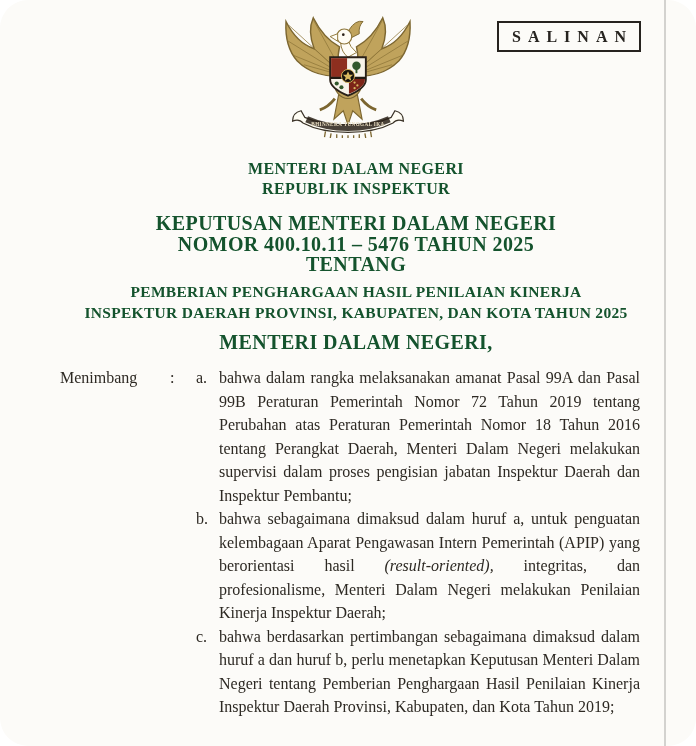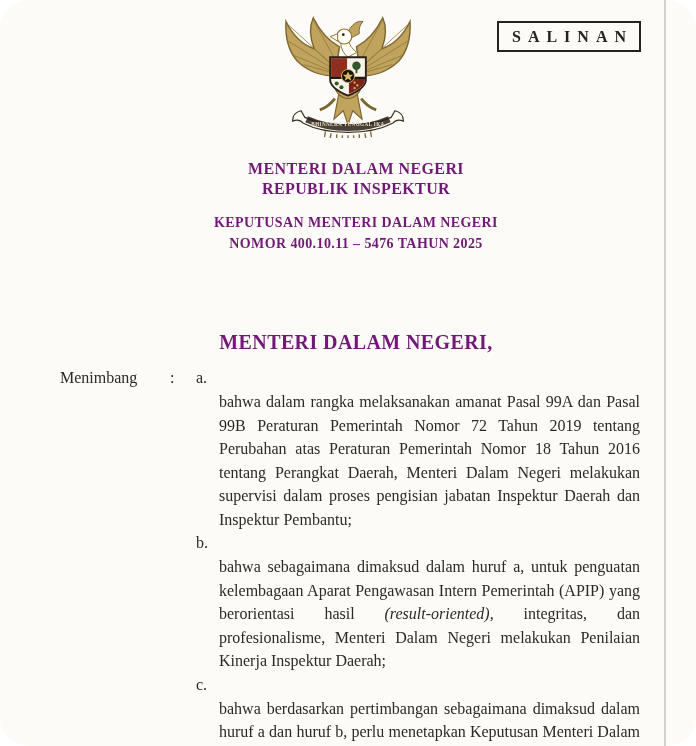--- a/index.html
+++ b/index.html
@@ -15,37 +15,37 @@
   .stamp{
     position:absolute;left:497px;top:21px;width:144px;height:31px;
     border:2px solid #26231f;box-sizing:border-box;
     display:flex;align-items:center;justify-content:center;
     font-weight:bold;font-size:16px;letter-spacing:7px;text-indent:7px;
     color:#26231f;background:#fcfbf8;
   }
 
   .emblem-wrap{position:absolute;top:14px;left:0;right:0;display:flex;justify-content:center;}
 
-  .center-text{position:absolute;left:0;right:0;text-align:center;color:#701a75;padding-left:16px;}
+  .center-text{position:absolute;left:0;right:0;text-align:center;color:#14532d;padding-left:16px;}
   .letterhead{top:159px;font-weight:bold;font-size:16px;line-height:20px;letter-spacing:0.4px;}
-  .docnum{top:213px;font-weight:bold;font-size:14px;line-height:20.5px;letter-spacing:0.4px;}
+  .docnum{top:213px;font-weight:bold;font-size:20px;line-height:20.5px;letter-spacing:0.4px;}
   .subject{top:281px;font-weight:bold;font-size:15.5px;line-height:21px;letter-spacing:0.3px;}
   .issuer{top:331px;font-weight:bold;font-size:20px;letter-spacing:0.4px;}
 
   .considerations{
     position:absolute;top:366px;left:60px;width:580px;
     font-size:16px;line-height:23.5px;
     display:grid;grid-template-columns:110px 26px 1fr;align-items:start;
   }
   .consider-label{text-align:left;}
   .consider-colon{text-align:left;}
   .consider-items{display:flex;flex-direction:column;}
   .consider-item{display:grid;grid-template-columns:23px 1fr;}
   .item-letter{text-align:left;}
-  .item-text{text-align:justify;hyphens:none;margin-top:24px;}
+  .item-text{text-align:justify;hyphens:none;}
   .item-text i{}
 </style>
 </head>
 <body>
 
 <div class="page">
 
   <div class="scan-edge"></div>
 
   <div class="stamp">
@@ -95,22 +95,27 @@
   </div>
 
   <div class="center-text letterhead">
     <div>MENTERI DALAM NEGERI</div>
     <div>REPUBLIK INSPEKTUR</div>
   </div>
 
   <div class="center-text docnum">
     <div>KEPUTUSAN MENTERI DALAM NEGERI</div>
     <div>NOMOR 400.10.11 – 5476 TAHUN 2025</div>
+    <div>TENTANG</div>
   </div>
 
+  <div class="center-text subject">
+    <div>PEMBERIAN PENGHARGAAN HASIL PENILAIAN KINERJA</div>
+    <div>INSPEKTUR DAERAH PROVINSI, KABUPATEN, DAN KOTA TAHUN 2025</div>
+  </div>
 
   <div class="center-text issuer">MENTERI DALAM NEGERI,</div>
 
   <div class="considerations">
     <div class="consider-label">Menimbang</div>
     <div class="consider-colon">:</div>
     <div class="consider-items">
 
       <div class="consider-item">
         <div class="item-letter">a.</div>

